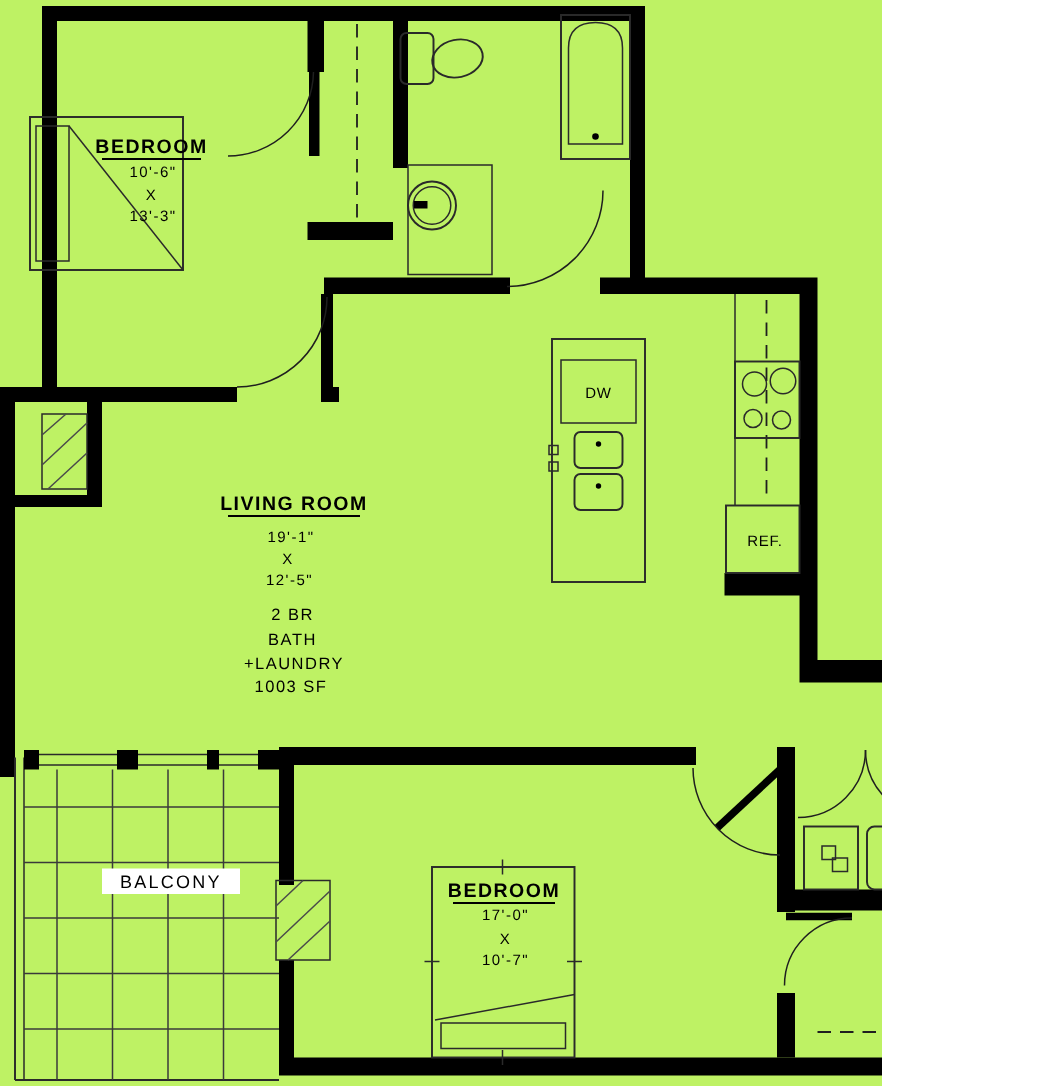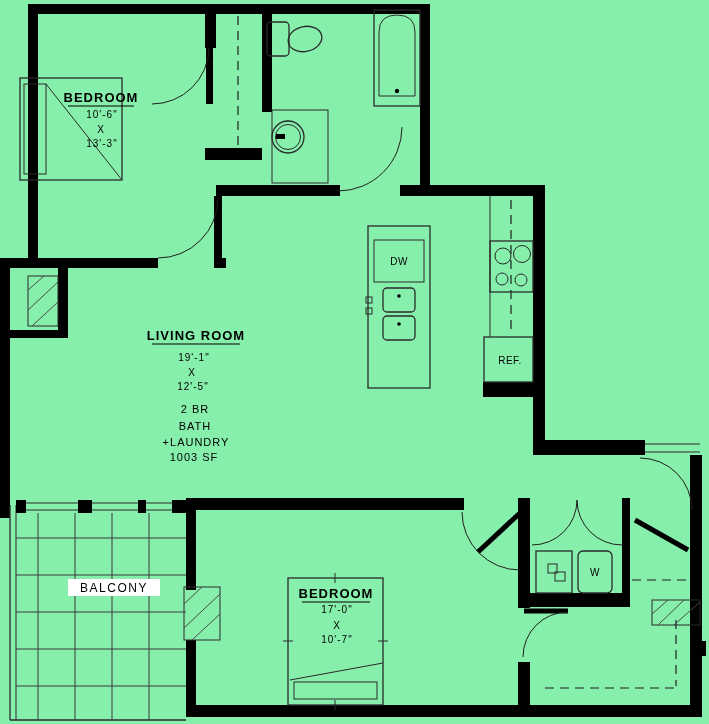--- a/index.html
+++ b/index.html
@@ -1,19 +1,19 @@
 <!DOCTYPE html>
 <html><head>
 <meta charset="utf-8">
 <style>
   html,body{margin:0;padding:0;background:#ffffff;}
   .plan-wrap{
     position:relative;
-    width:709px;height:724px;
-    background:#86efac;
+    width:588px;height:724px;
+    background:#bef264;
     font-family:"Liberation Sans", sans-serif;
     overflow:hidden;
   }
   svg{display:block;}
   .wall{fill:#000000;stroke:none;}
   .fix{fill:none;stroke:#2a2a2a;stroke-width:1.3;}
   .fixthin{fill:none;stroke:#2a2a2a;stroke-width:1;}
   .arc{fill:none;stroke:#1f1f1f;stroke-width:1;}
   .leaf{stroke:#000000;stroke-width:5;}
   .dash{fill:none;stroke:#1f1f1f;stroke-width:1.2;stroke-dasharray:9 6;}

